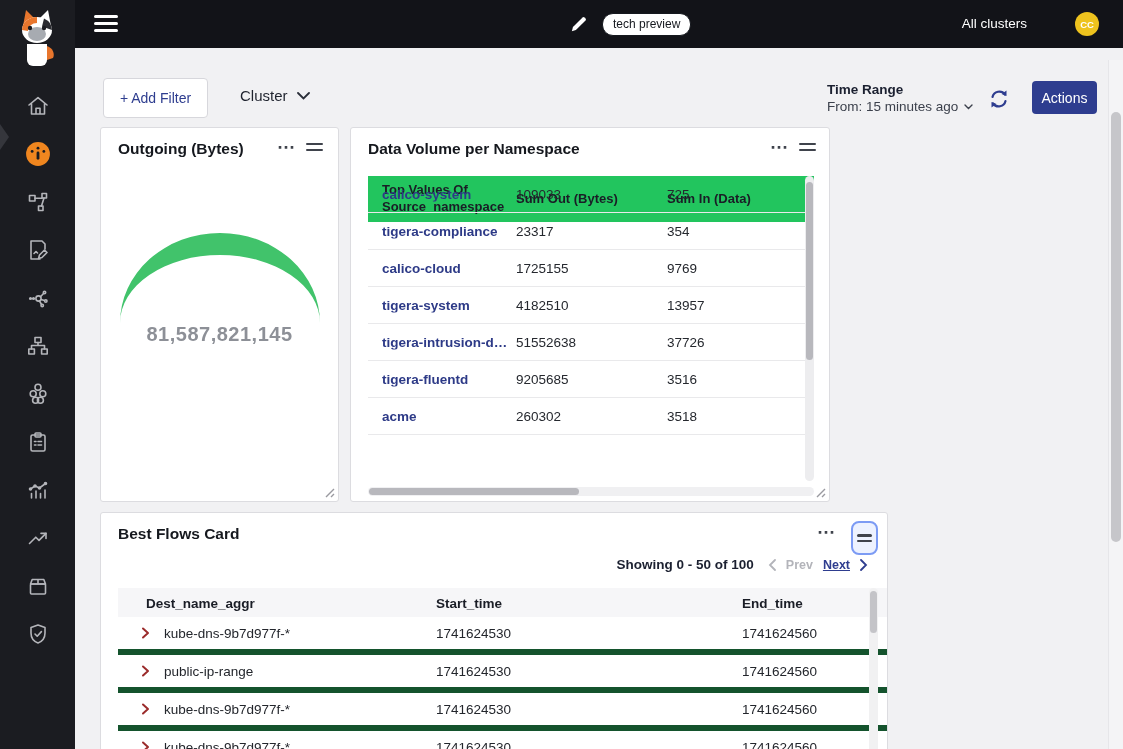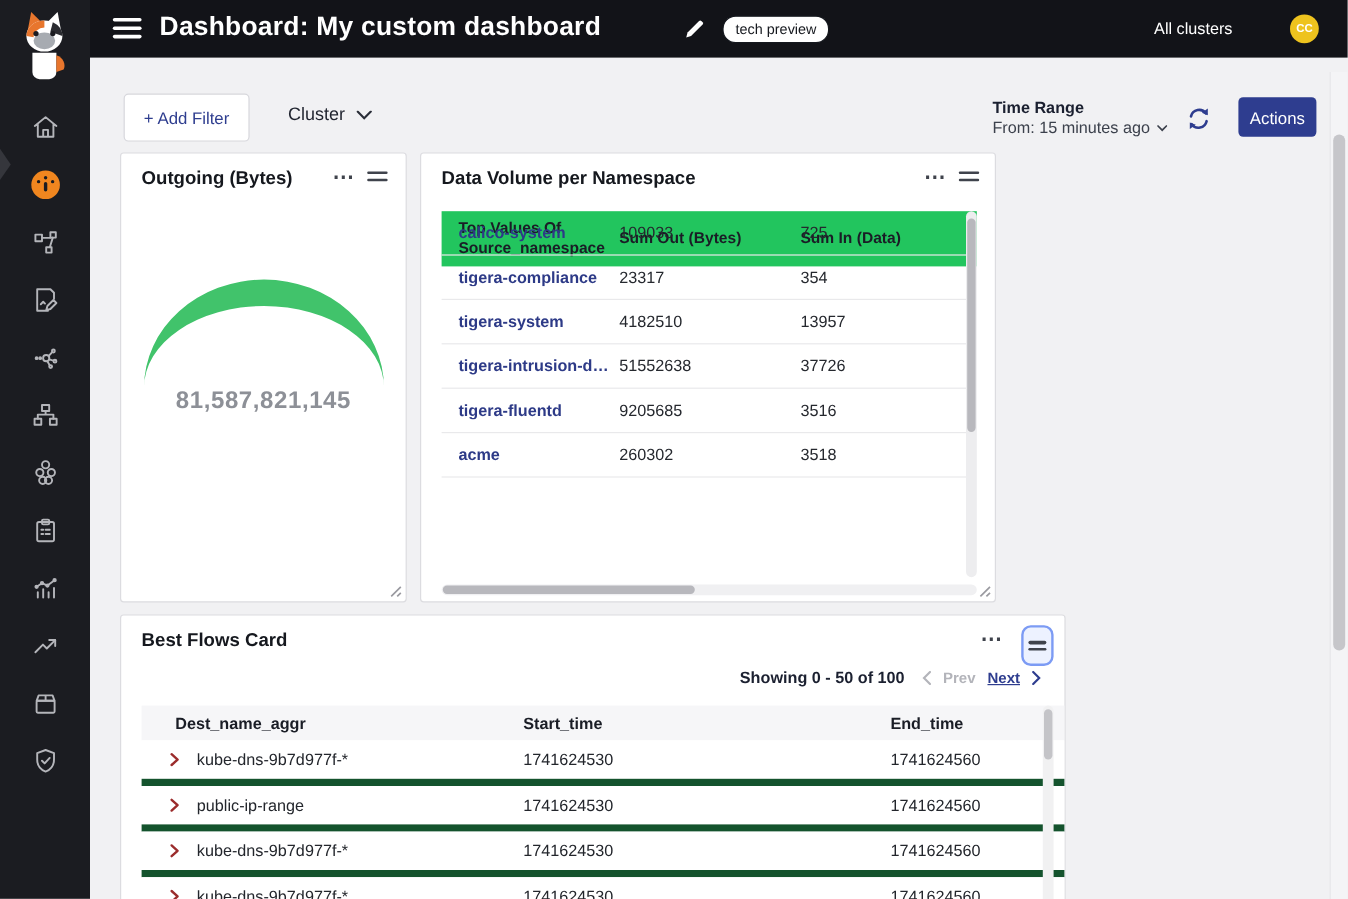--- a/index.html
+++ b/index.html
@@ -99,21 +99,20 @@
 </style>
 </head>
 <body>
 
 <div class="header">
   <div class="hamburger">
       <span></span>
       <span></span>
       <span></span>
     </div>
-  <div class="header-title">Dashboard: My custom dashboard</div>
   <div class="pencil-btn">
     <svg viewBox="0 0 24 24" width="22" height="22">
         <path d="M4.2 19.8 L5.4 15.4 L15.9 4.9 a1.5 1.5 0 0 1 2.1 0 l1.1 1.1 a1.5 1.5 0 0 1 0 2.1 L8.6 18.6 Z" fill="#ffffff"></path>
       </svg>
   </div>
   <div class="badge">tech preview</div>
   <div class="all-clusters">All clusters</div>
   <div class="avatar">CC</div>
 </div>
 
@@ -295,20 +294,25 @@
             <span class="dv-c1">calico-system</span>
             <span class="dv-c2">109033</span>
             <span class="dv-c3">725</span>
           </div>
           <div class="dv-row">
             <span class="dv-c1">tigera-compliance</span>
             <span class="dv-c2">23317</span>
             <span class="dv-c3">354</span>
           </div>
           <div class="dv-row">
+            <span class="dv-c1">calico-cloud</span>
+            <span class="dv-c2">1725155</span>
+            <span class="dv-c3">9769</span>
+          </div>
+          <div class="dv-row">
             <span class="dv-c1">tigera-system</span>
             <span class="dv-c2">4182510</span>
             <span class="dv-c3">13957</span>
           </div>
           <div class="dv-row">
             <span class="dv-c1">tigera-intrusion-d…</span>
             <span class="dv-c2">51552638</span>
             <span class="dv-c3">37726</span>
           </div>
           <div class="dv-row">

